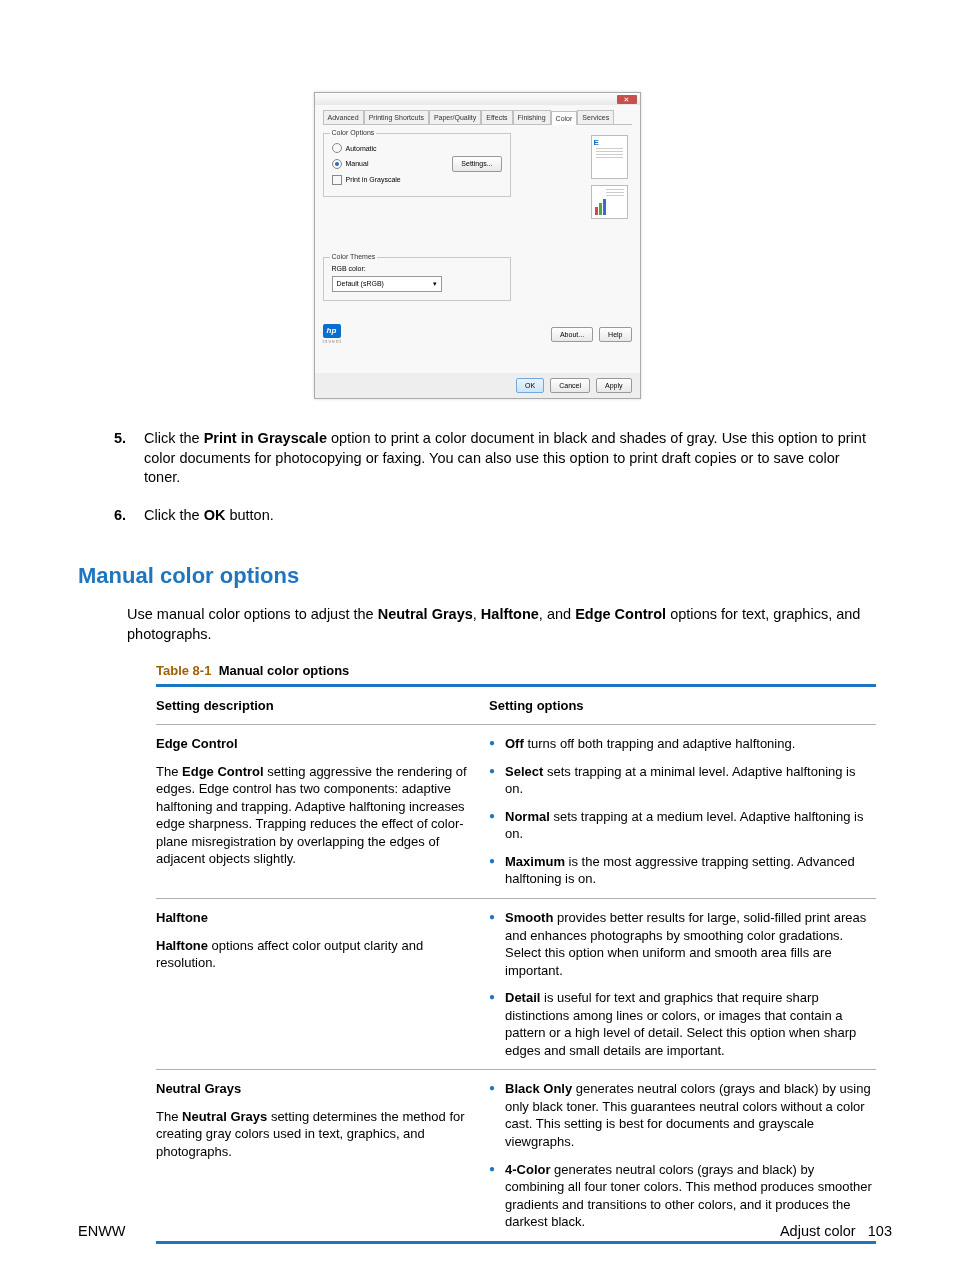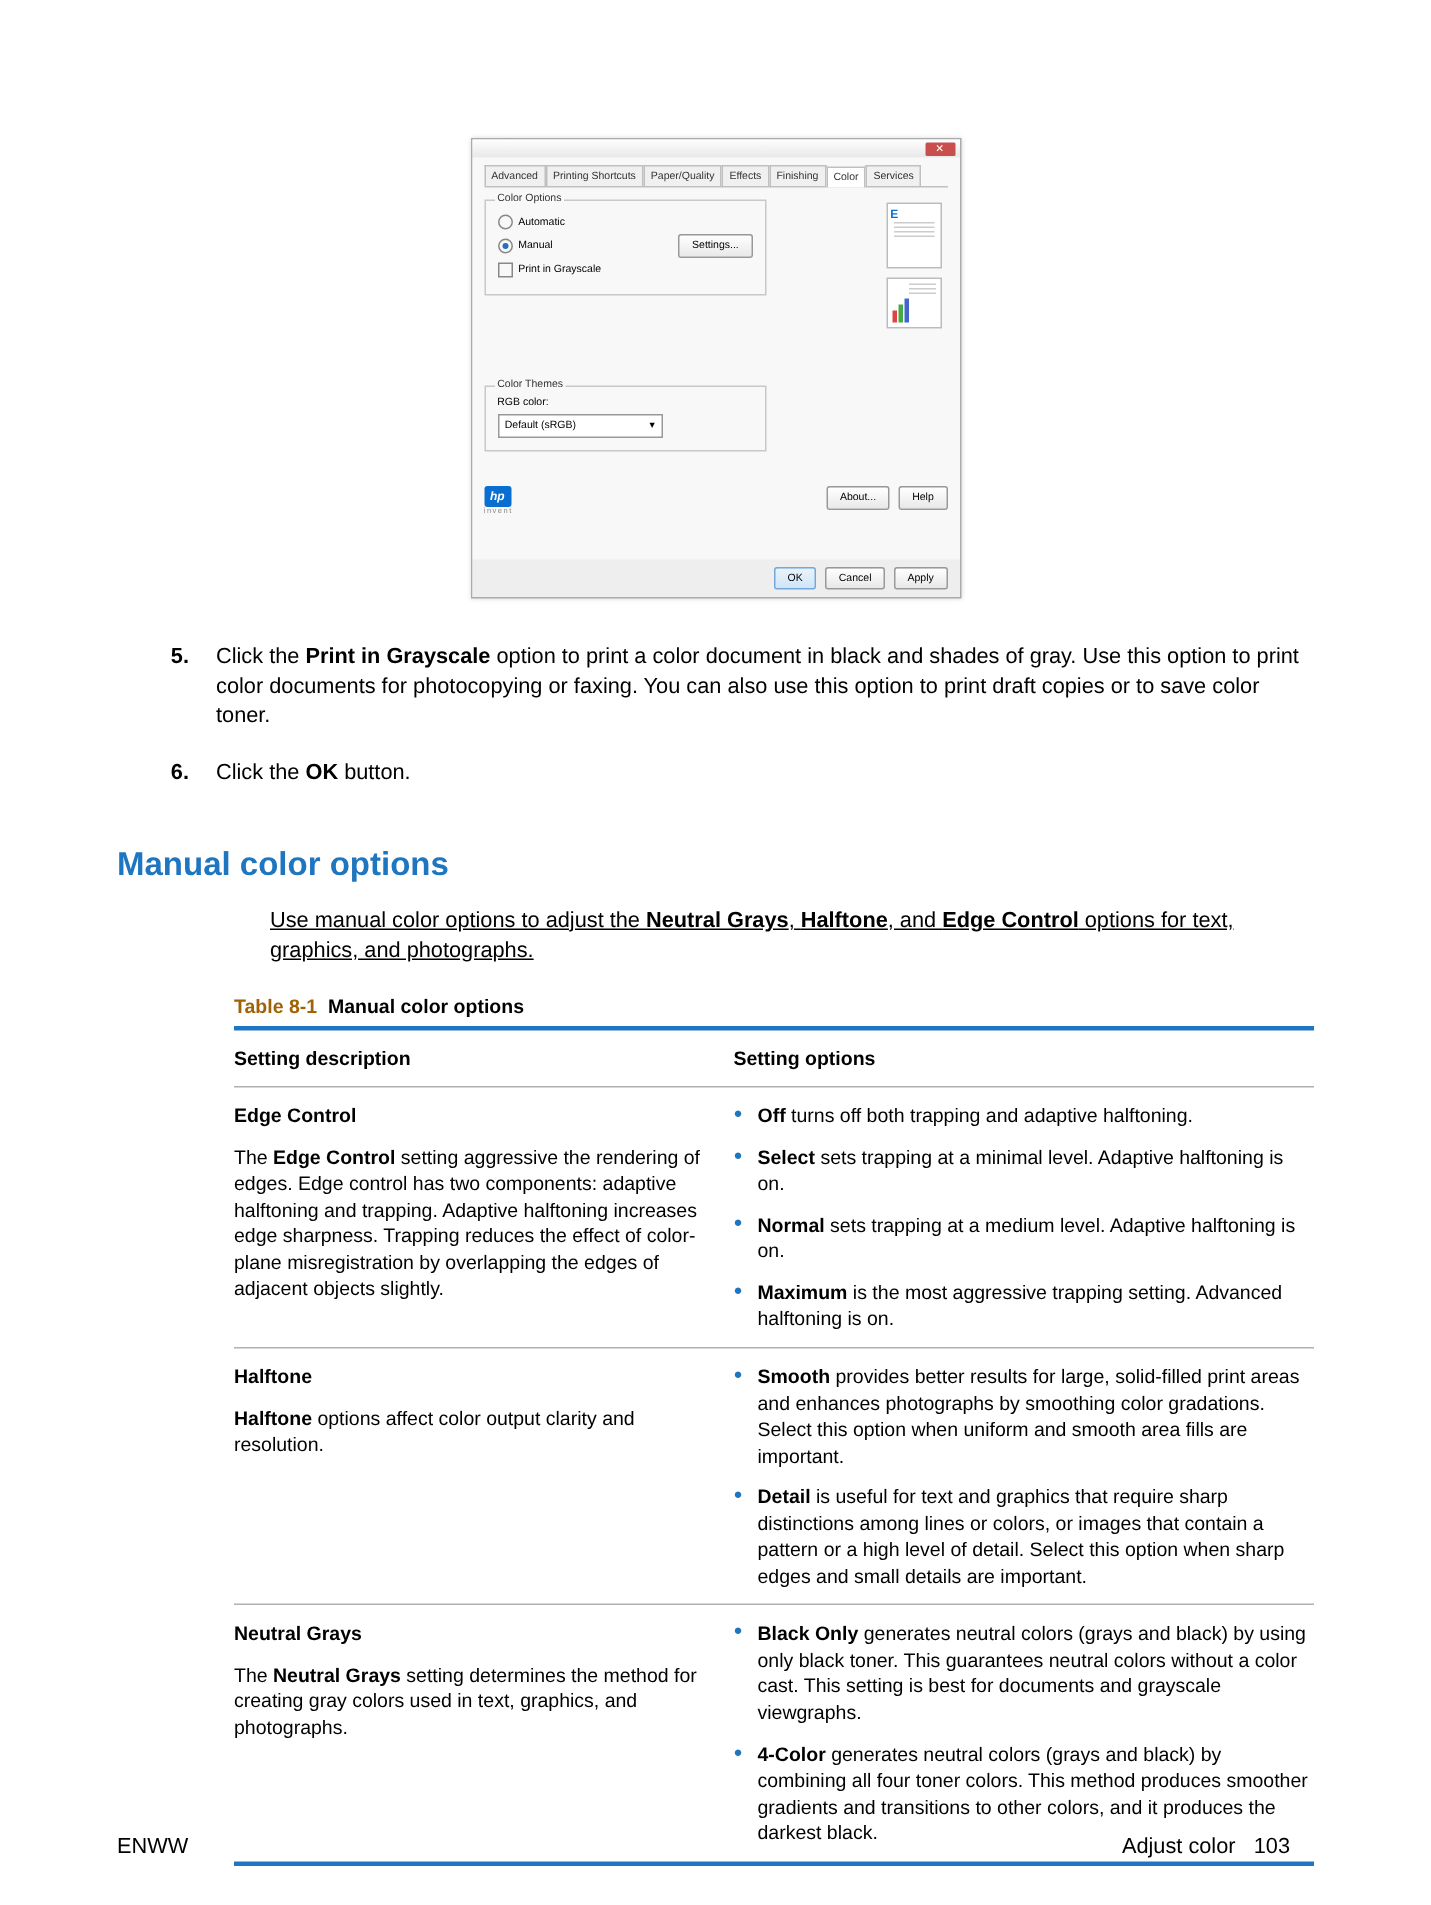--- a/index.html
+++ b/index.html
@@ -110,21 +110,21 @@
     background: #fff;
   }
   .select-mock {
     border: 1px solid #999; background: #fff;
     padding: 2px 4px; width: 100px; font-size: 7px;
     display:flex; justify-content:space-between; align-items:center;
   }
   .dialog-bottom {
     position: absolute;
     bottom: 28px; left: 8px; right: 8px;
-    display: flex; justify-content: space-between; align-items: flex-start;
+    display: flex; justify-content: space-between; align-items: center;
   }
   .hp-badge {
     width: 18px; height: 14px; background: #0a6ed1; border-radius: 2px;
     color: #fff; font-size: 8px; text-align: center; line-height: 14px;
     font-style: italic; font-weight: bold;
   }
   .dlg-footer {
     position: absolute;
     bottom: 0; left: 0; right: 0;
     height: 25px;
@@ -153,21 +153,21 @@
   h2.section {
     color: #1f76c0;
     font-weight: bold;
     font-size: 22px;
     margin: 36px 0 14px 0;
   }
   .body-para {
     margin: 0 0 18px 78px;
     font-size: 14.5px;
   }
-  .body-para.intro { margin-left: 102px; text-decoration: underline; }
+  .body-para.intro { margin-left: 49px; }
 
   
   .tbl-caption {
     font-size: 13px;
     margin: 0 0 4px 78px;
   }
   .tbl-caption .tcap { color: #a16207; font-weight: bold; }
   .options-table {
     margin-left: 78px;
     width: calc(100% - 78px);
@@ -202,21 +202,21 @@
     line-height: 16px;
   }
   .opt-text { flex: 1; }
   .desc-block p { margin: 0 0 10px 0; }
   .desc-block p:last-child { margin-bottom: 0; }
 
   
   .page-footer {
     position: absolute;
     bottom: 42px;
-    left: 78px; right: 94px;
+    left: 78px; right: 62px;
     display: flex;
     justify-content: space-between;
     font-size: 14.5px;
   }
 
   
   .b { font-weight: bold; }
 
   
   .bars { position:absolute; bottom:3px; left:3px; display:flex; gap:1px; align-items:flex-end; height:18px;}

